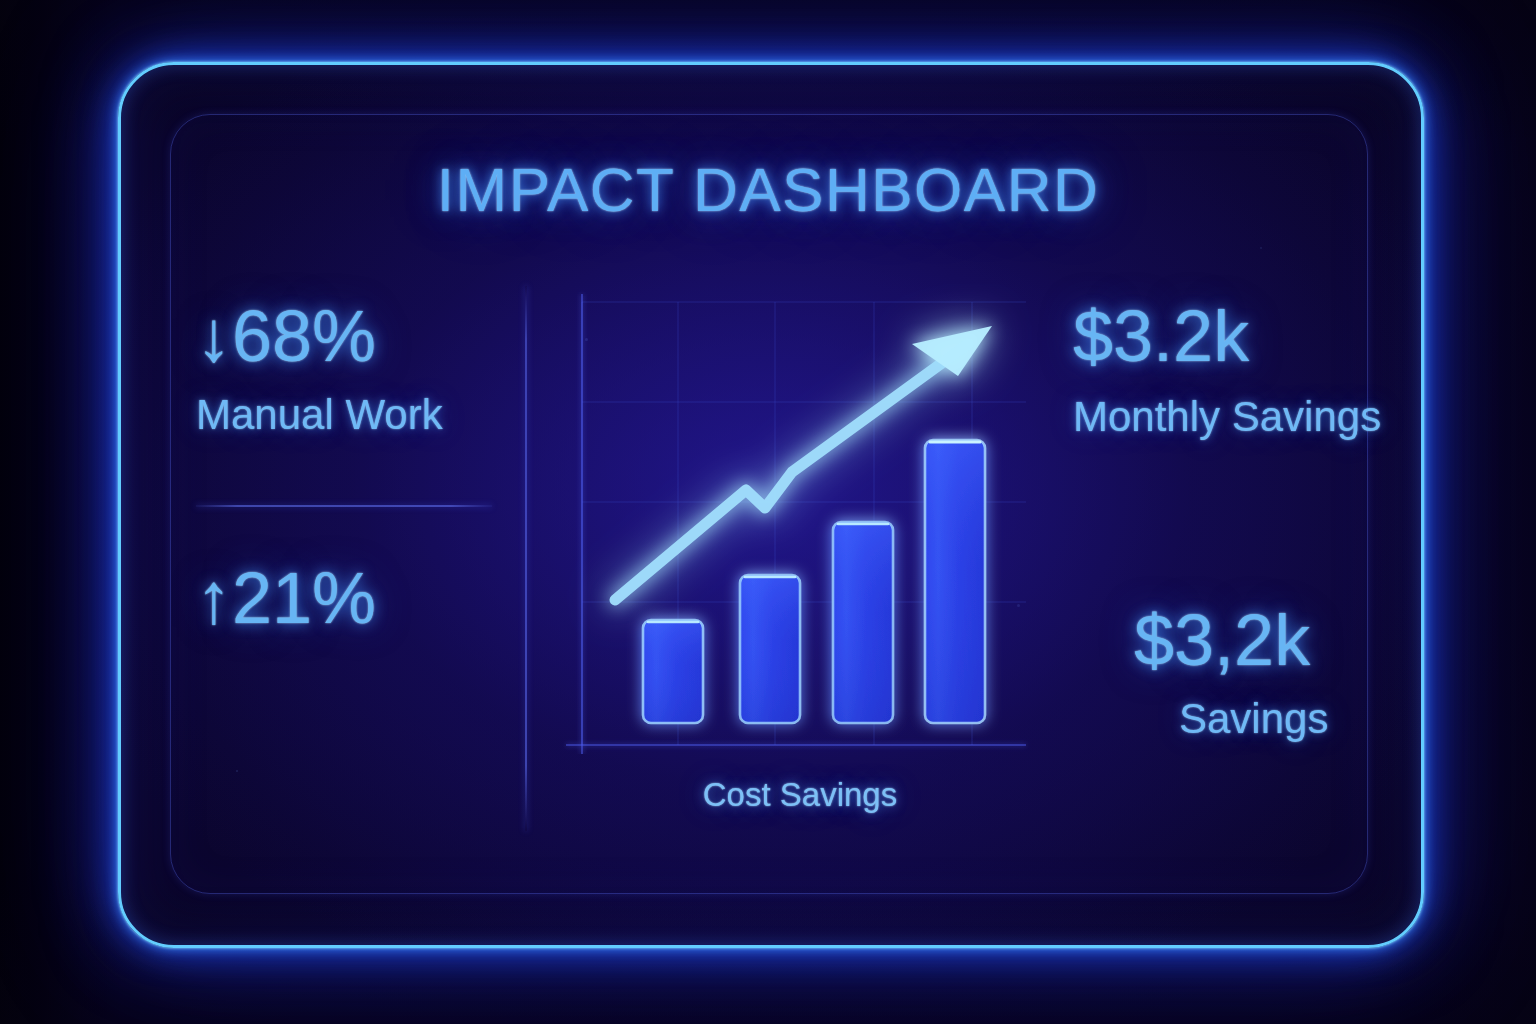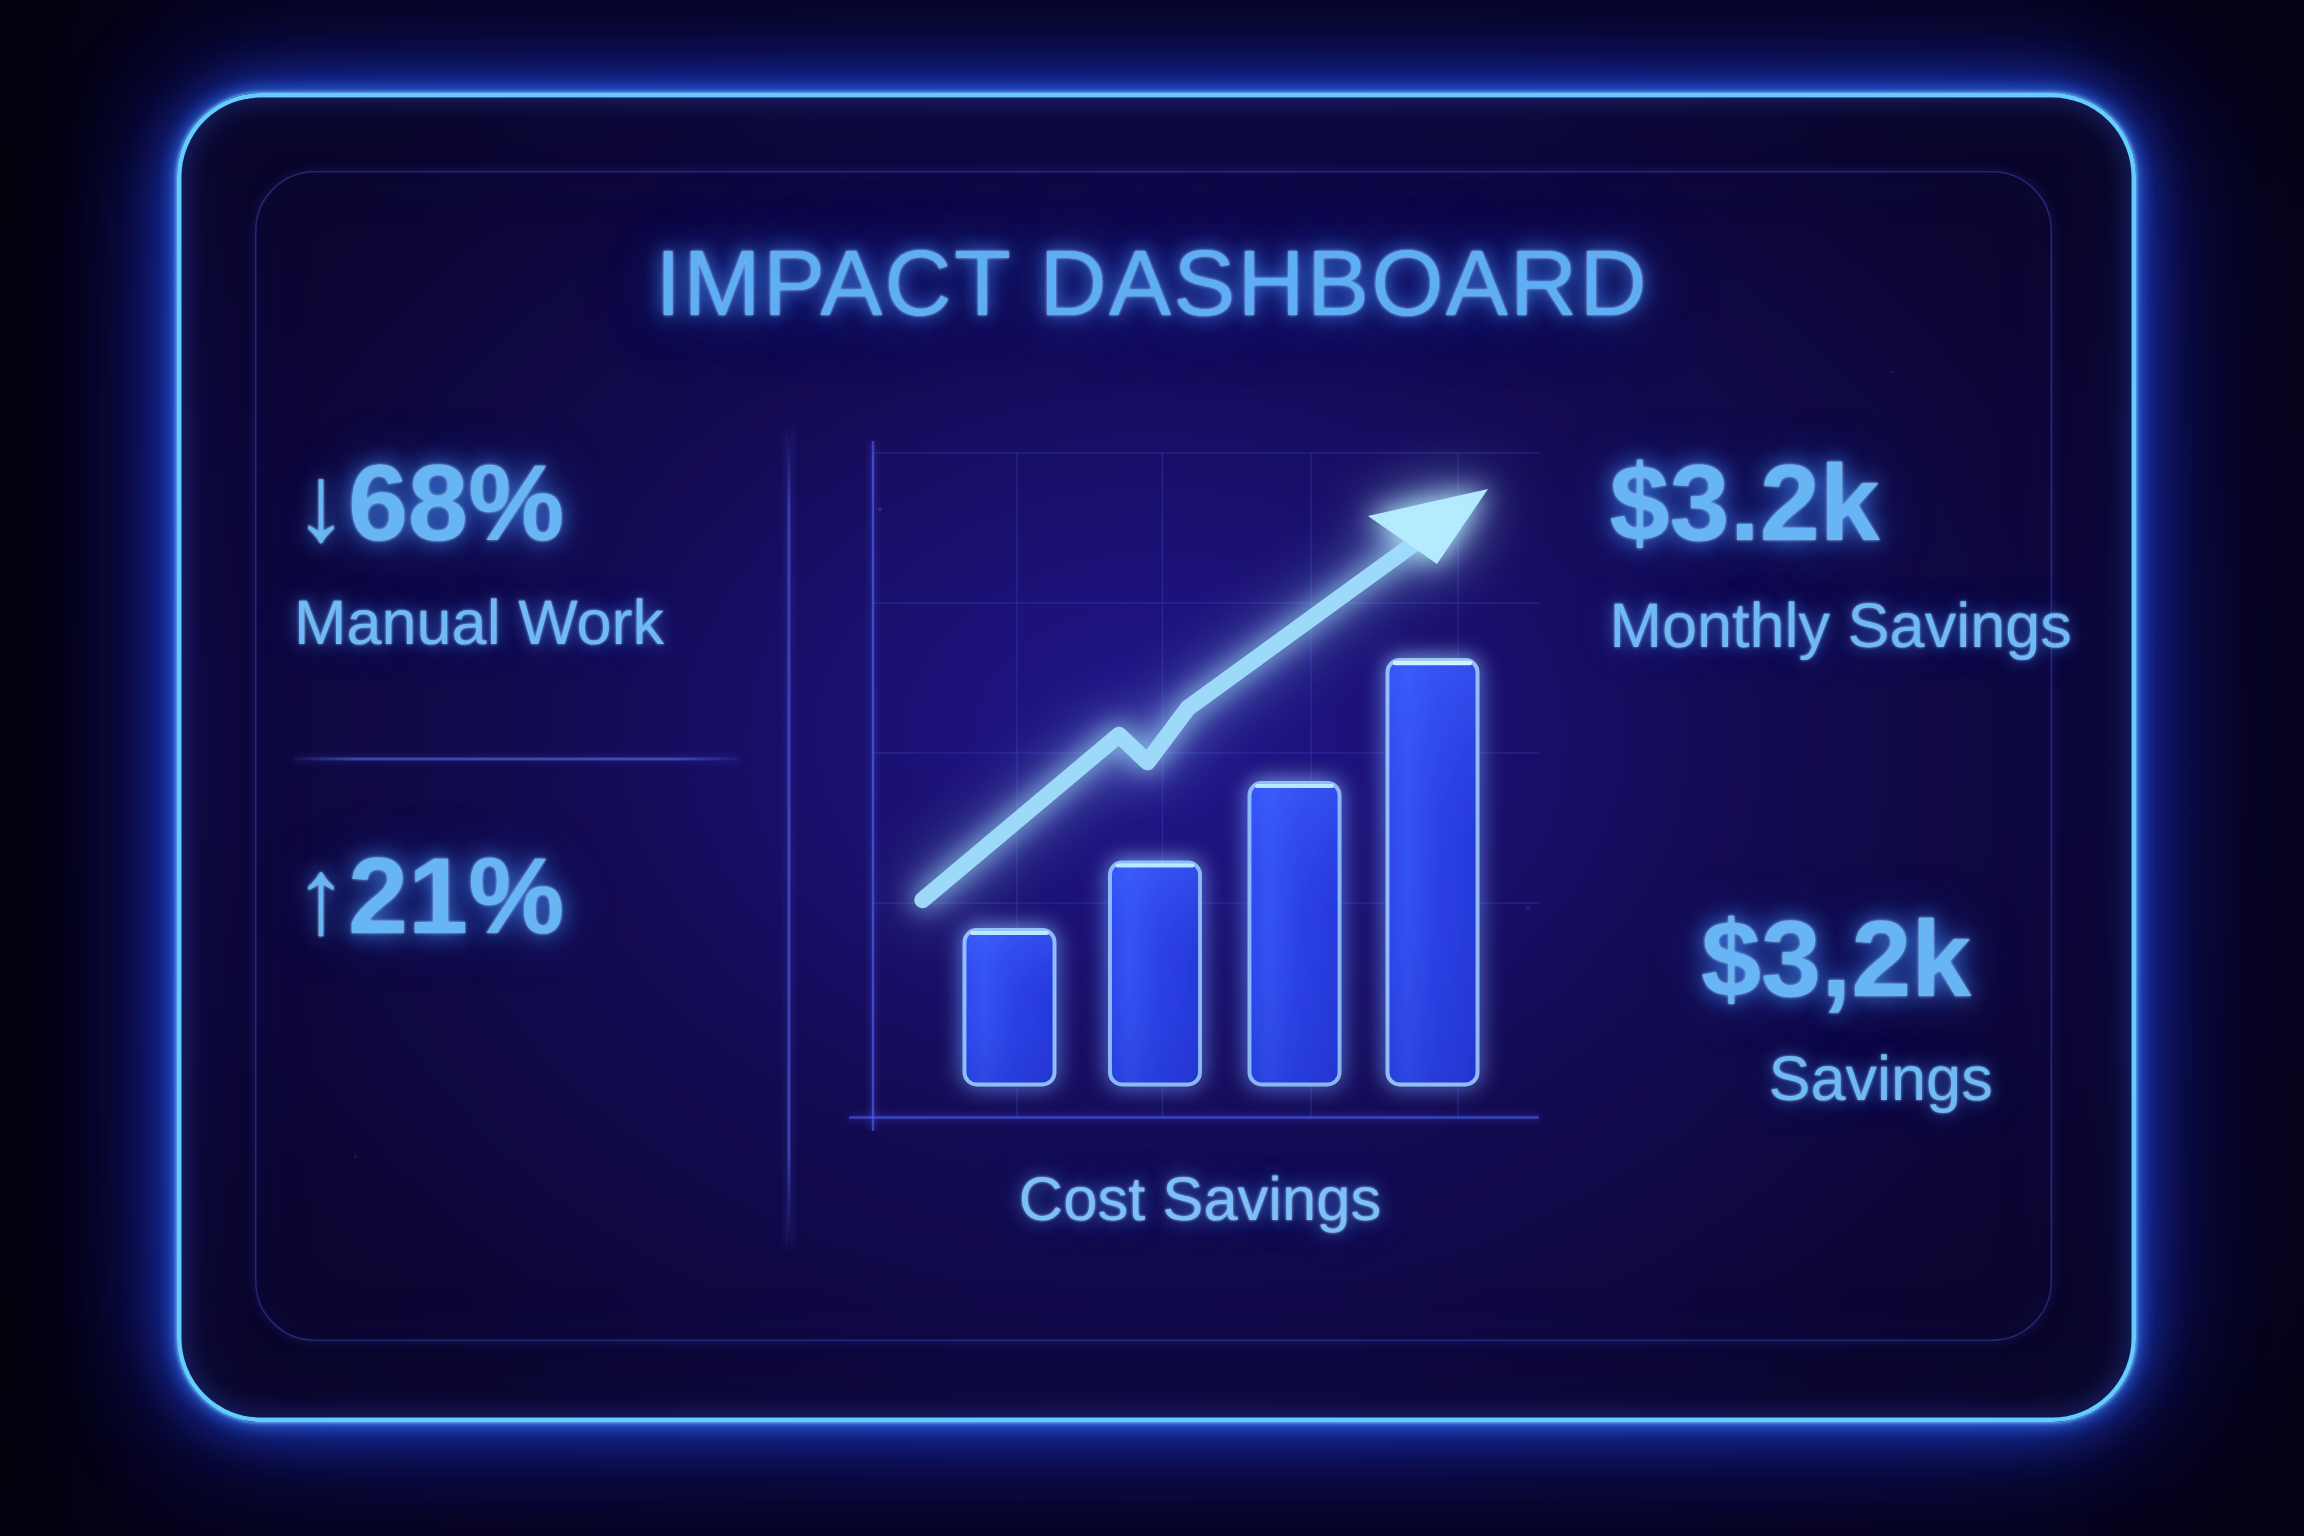--- a/index.html
+++ b/index.html
@@ -96,21 +96,21 @@
       rgba(95,115,255,.5) 10%,
       rgba(95,115,255,.55) 88%,
       rgba(80,100,245,0) 100%);
     box-shadow:0 0 6px rgba(70,95,250,.45);
   }
 
   
   .metric { position:absolute; }
   .metric-value {
     font-size:72px;
-    font-weight:700;
+    font-weight:400;
     color:#67b5f4;
     white-space:nowrap;
     line-height:1;
     text-shadow:
       0 0 2px rgba(190,235,255,.85),
       0 0 14px rgba(70,150,255,.8),
       0 0 34px rgba(45,110,250,.5);
   }
   .metric-label {
     font-size:42px;
@@ -151,21 +151,21 @@
 
   
   #chart { position:absolute; left:560px; top:284px; width:480px; height:470px; }
   #chart-svg { position:absolute; left:0; top:0; }
 
   #chart-caption {
     position:absolute;
     left:560px; top:776px;
     width:480px;
     text-align:center;
-    font-size:41px;
+    font-size:33px;
     font-weight:500;
     color:#7cc0f7;
     text-shadow:
       0 0 2px rgba(185,232,255,.8),
       0 0 11px rgba(80,155,255,.68),
       0 0 28px rgba(50,115,250,.38);
     white-space:nowrap;
   }
 
   .speck { position:absolute; border-radius:50%; background:rgba(120,160,255,.5); }

